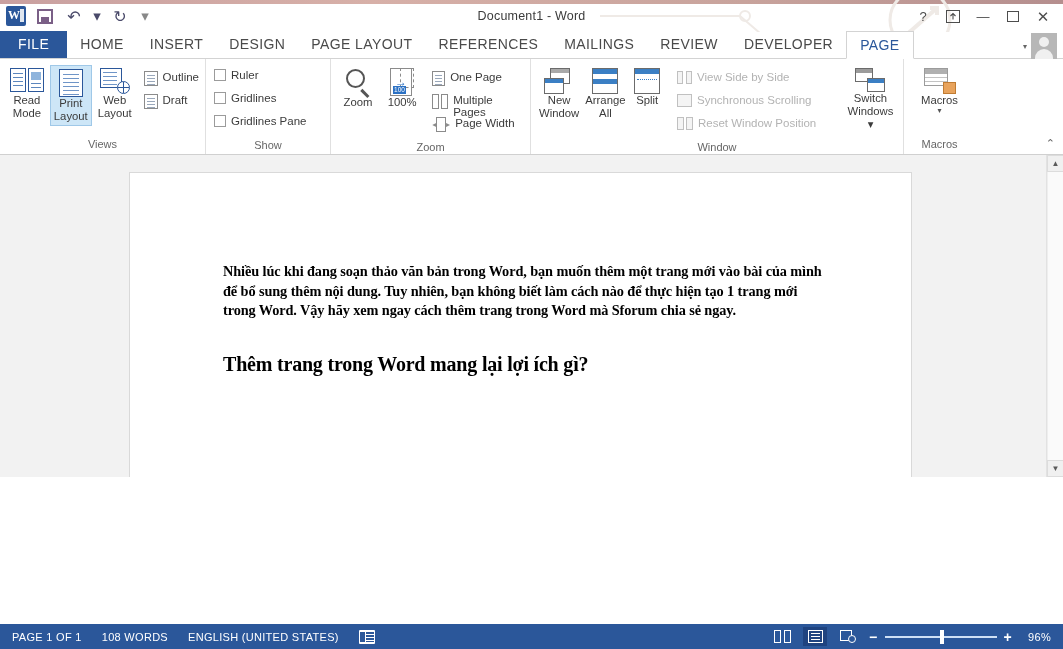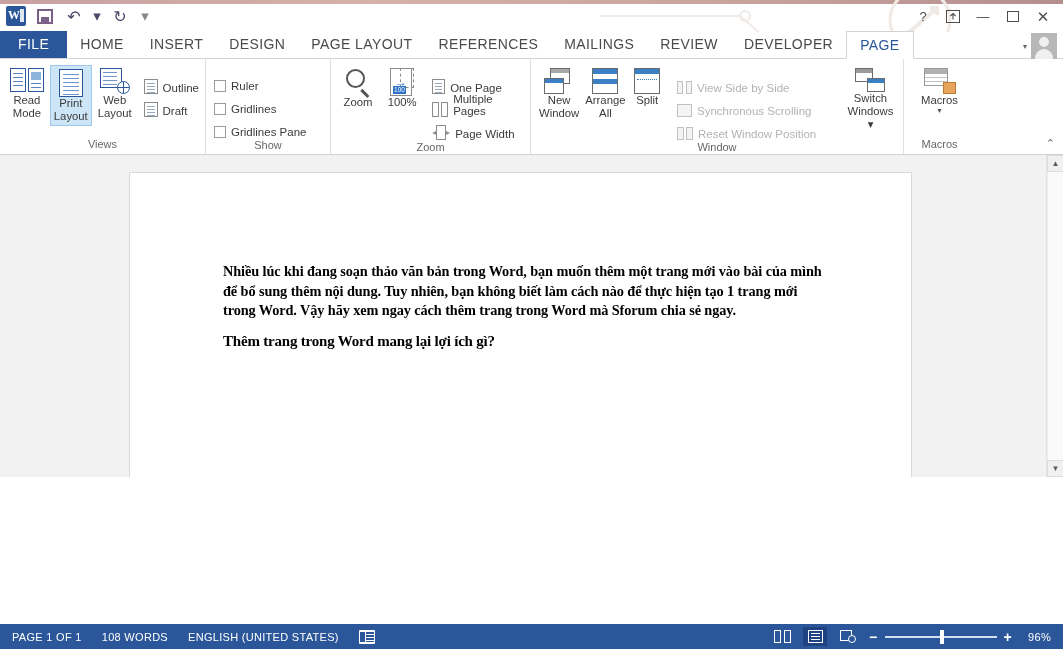--- a/index.html
+++ b/index.html
@@ -127,21 +127,21 @@
     height:17px; line-height:14px; text-align:center; font-size:11px; color:#666;
   }
 
   .bigbtn {
     width: 48px; display:flex; flex-direction:column; align-items:center;
     padding: 3px 1px 2px; text-align:center; line-height:13px; font-size:11.3px;
     color:#3b3b3b;
   }
   .bigbtn.selected { background:#cde6f7; border:1px solid #9fc8e8; }
 
-  .smallrow { display:flex; align-items:flex-end; gap:5px; height:23px; padding-left:2px; }
+  .smallrow { display:flex; align-items:flex-start; gap:5px; height:23px; padding-left:2px; }
   .smallrow.dim { color:#b3b3b3; }
   .chk {
     width:12px; height:12px; border:1px solid #9b9b9b; background:#fff; flex:none;
   }
   .smalllist { display:flex; flex-direction:column; justify-content:flex-start; padding-top:1px;}
 
   
   .ic { display:inline-block; position:relative; }
   .ic-readmode { width:34px; height:26px; }
   .ic-readmode .pg { position:absolute; top:0; width:16px; height:24px; border:1.3px solid #2b579a; background:#fff; }
@@ -235,21 +235,21 @@
     position:absolute; left:93px; top:89px; width:600px;
     color:#000;
   }
   .para {
     font-family:"Liberation Serif", serif;
     font-size:14.3px; font-weight:bold; line-height:19.5px;
     text-align:left; letter-spacing:-0.1px;
   }
   .heading {
     font-family:"Liberation Serif", serif;
-    font-size:15px; font-weight:bold; margin-top:12px;
+    font-size:20px; font-weight:bold; margin-top:32px;
     letter-spacing:-0.2px;
   }
   ul.bullets {
     margin-top:19px; padding-left:28px; list-style:disc;
     font-family:"Liberation Serif", serif; font-size:12.6px; line-height:18px;
   }
   ul.bullets li { margin-bottom:1px; }
 
   .vscroll {
     position:absolute; right:0; top:0; width:17px; bottom:0; background:#f7f7f7;
@@ -313,20 +313,21 @@
         <span class="save-icon">
             <i></i>
           </span>
       </div>
       <div class="qat-btn" style="font-size:16px;">↶</div>
       <div class="qat-btn" style="width:8px;">▾</div>
       <div class="qat-btn" style="font-size:16px;">↻</div>
       <div class="qat-btn" style="width:12px;color:#888;">▾</div>
     </div>
 
+    <div class="title-text">Document1 - Word</div>
 
     <div class="win-ctrls">
       <div class="win-btn">?</div>
       <div class="win-btn">
         <svg width="14" height="13" viewBox="0 0 14 13">
             <rect x="0.5" y="0.5" width="13" height="12" fill="none" stroke="#4d4d4d"></rect>
             <path d="M7 9.5 L7 3.5 M4.5 6 L7 3.5 L9.5 6" fill="none" stroke="#4d4d4d" stroke-width="1.1"></path>
           </svg>
       </div>
       <div class="win-btn">—</div>

